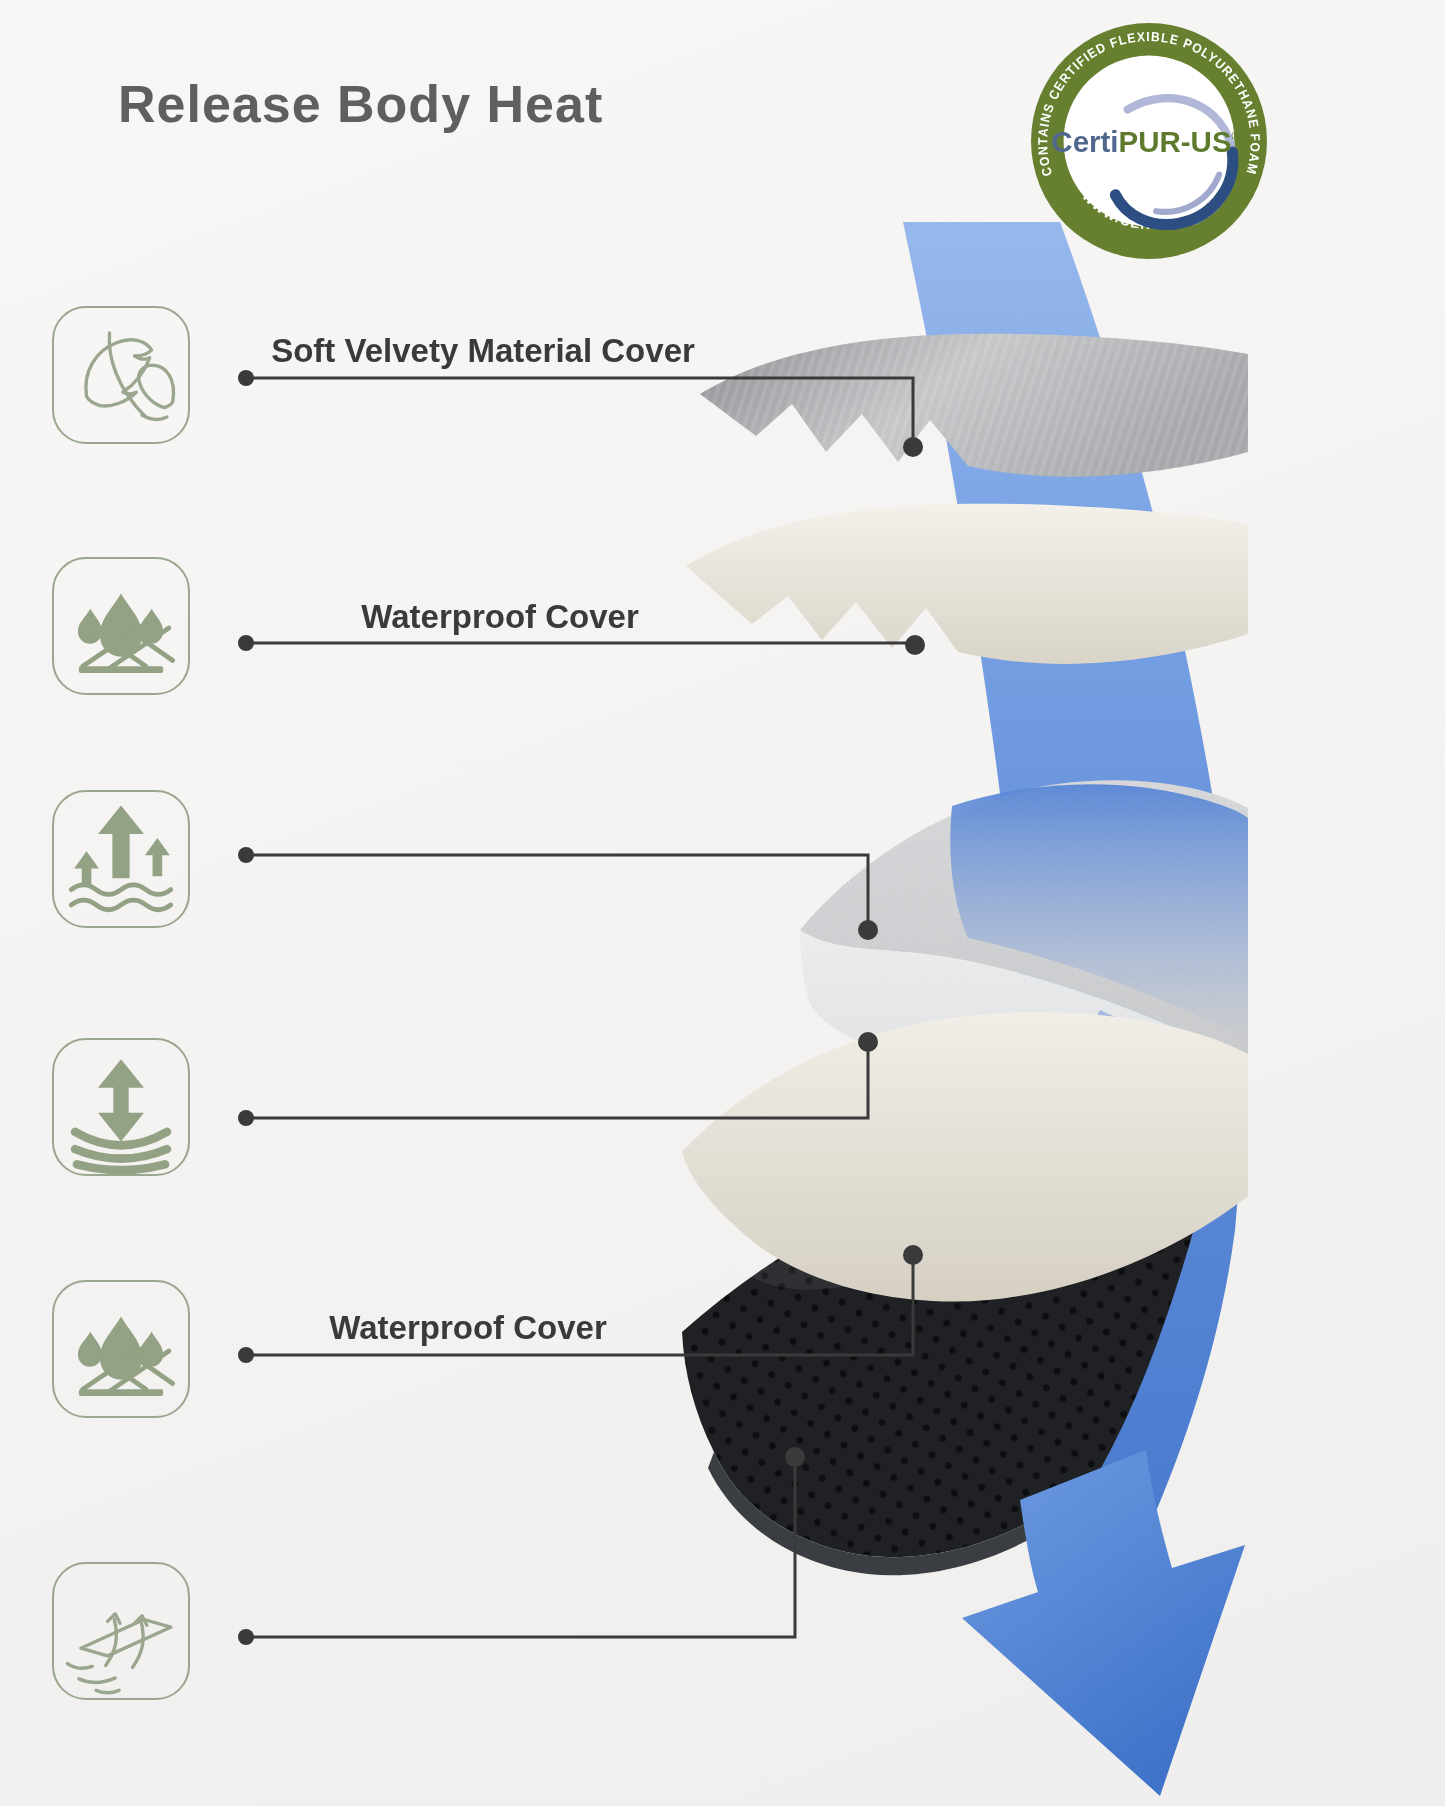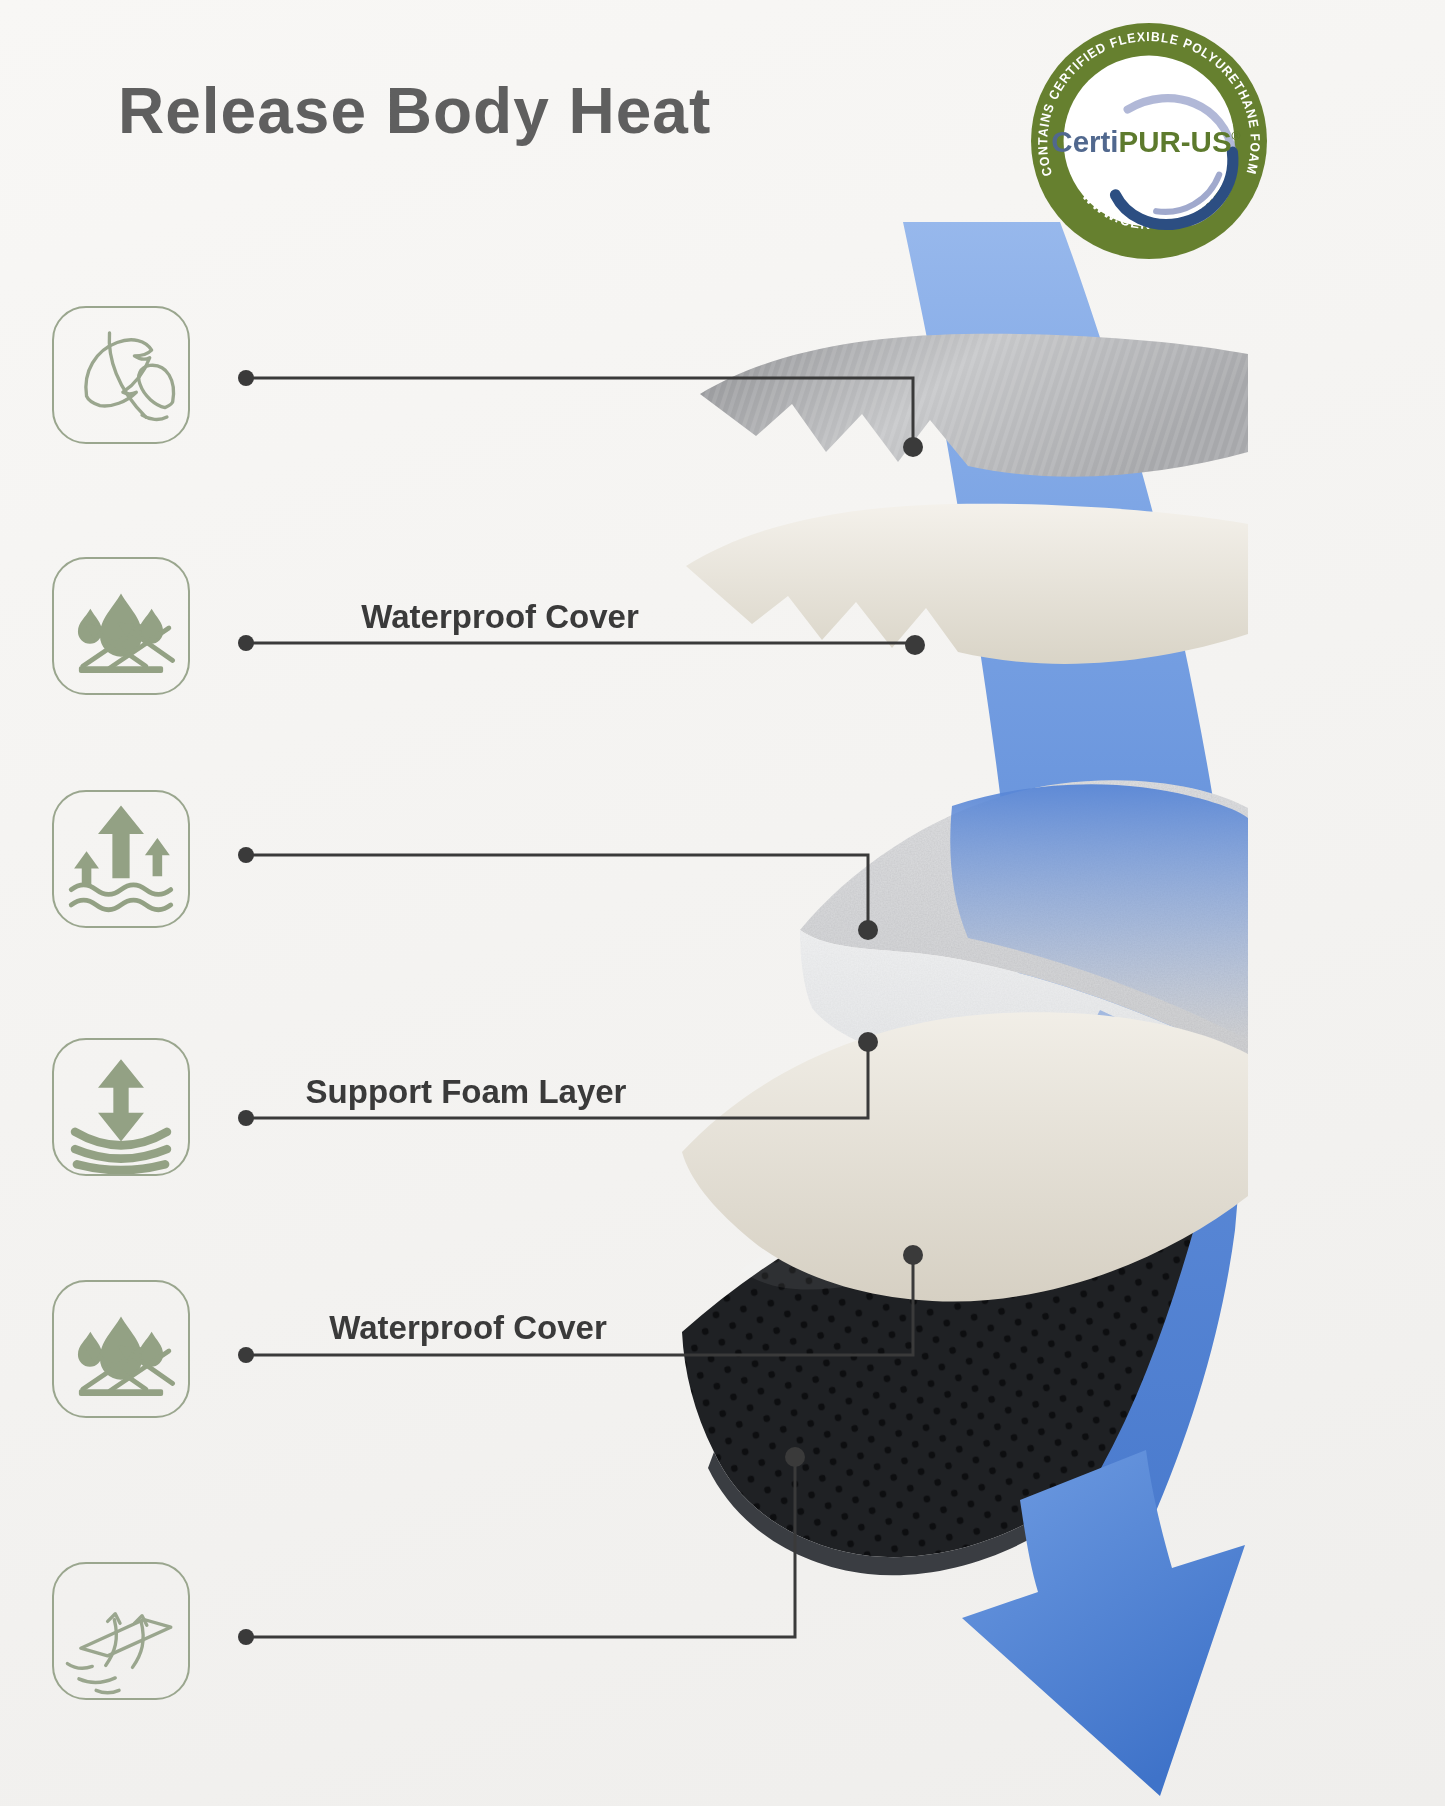--- a/index.html
+++ b/index.html
@@ -5,21 +5,21 @@
   :root{
     --background:#f4f3f1; --title-text:#5f5f5f; --label-text:#3a3a3a;
     --connector-color:#3a3a3a; --icon-green:#93a184; --icon-outline:#9aa68e;
     --airflow-blue:#6695dc; --badge-ring-green:#66802f;
   }
   html,body{margin:0;padding:0;background:#ddd;}
   .canvas{position:relative;width:1445px;height:1806px;overflow:hidden;
     background:linear-gradient(160deg,#f8f7f5 0%,#f3f2f0 60%,#efeeec 100%);
     font-family:"Liberation Sans",sans-serif;}
   .scene{position:absolute;left:0;top:0;width:1445px;height:1806px;}
-  .title{position:absolute;left:118px;top:76px;margin:0;font-size:64px;line-height:1.1;
+  .title{position:absolute;left:118px;top:76px;margin:0;font-size:52px;line-height:1.1;
     font-weight:800;color:var(--title-text);letter-spacing:1px;
     font-family:"Liberation Sans",sans-serif;}
   .badge{position:absolute;left:1030px;top:22px;width:238px;height:238px;}
   .icon{position:absolute;left:52px;width:138px;height:138px;box-sizing:border-box;
     border:2.5px solid var(--icon-outline);border-radius:34px;}
   .icon svg{position:absolute;left:0;top:0;width:100%;height:100%;}
   .fillg{fill:var(--icon-green);stroke:none;}
   .strokeg{fill:none;stroke:var(--icon-outline);stroke-width:3.5;stroke-linecap:round;stroke-linejoin:round;}
   .sgreen5{fill:none;stroke:var(--icon-green);stroke-width:5;stroke-linecap:round;}
   .curveg{fill:none;stroke:var(--icon-green);stroke-width:9;stroke-linecap:round;}
@@ -267,17 +267,17 @@
       <path class="strokeg" d="M 54 106 C 64 92 68 78 63 58"></path>
       <path class="strokeg" d="M 56 60 L 64 52 L 69 62"></path>
       <path class="strokeg" d="M 82 108 C 92 94 96 80 91 60"></path>
       <path class="strokeg" d="M 84 62 L 92 54 L 97 64"></path>
       <path class="strokeg" d="M 14 104 Q 26 112 40 107"></path>
       <path class="strokeg" d="M 26 120 Q 44 128 64 119"></path>
       <path class="strokeg" d="M 44 132 Q 56 137 68 132"></path>
     </svg>
   </div>
 
+  <div class="label" style="left:483px;top:332px">Soft Velvety Material Cover</div>
   <div class="label" style="left:500px;top:598px">Waterproof Cover</div>
-  <div class="label" style="left:466px;top:1073px">Support Foam Layer</div>
   <div class="label" style="left:468px;top:1309px">Waterproof Cover</div>
 
 </div>
 
 </body></html>

